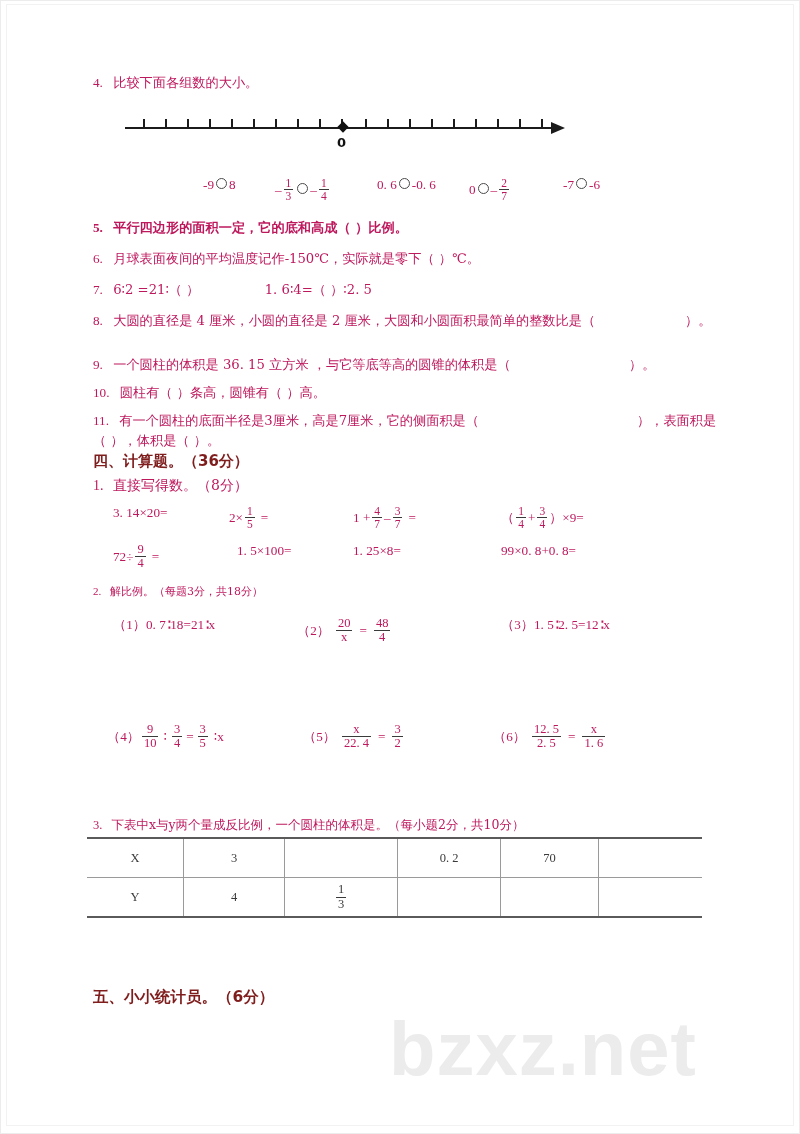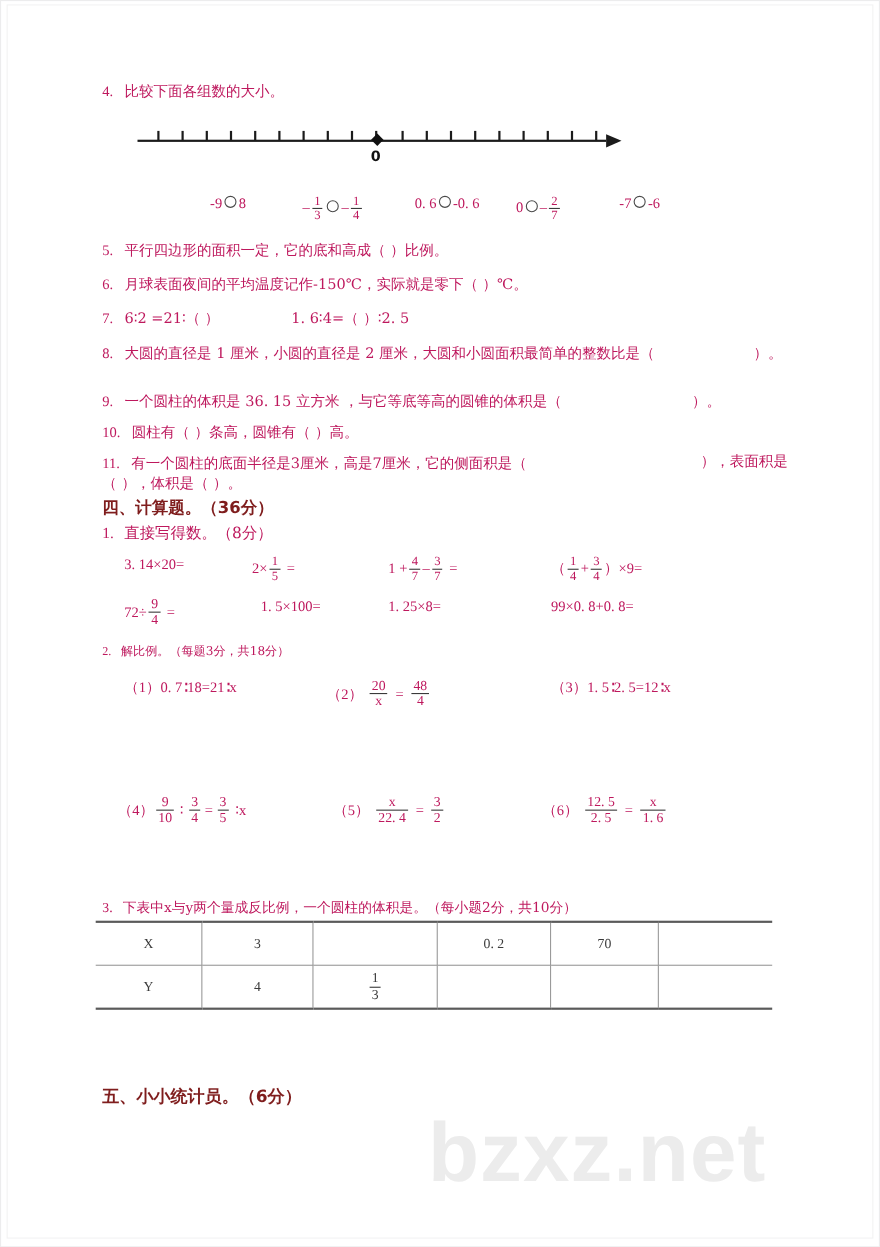--- a/index.html
+++ b/index.html
@@ -186,59 +186,59 @@
         <div class="tick" style="left:262px;"></div>
         <div class="tick" style="left:284px;"></div>
         <div class="tick" style="left:306px;"></div>
         <div class="tick" style="left:328px;"></div>
         <div class="tick" style="left:350px;"></div>
         <div class="tick" style="left:372px;"></div>
         <div class="tick" style="left:394px;"></div>
         <div class="tick" style="left:416px;"></div>
       </div>
 
-      <div class="line" style="left:184px; top:172px;">
+      <div class="line" style="left:196px; top:172px;">
         <span>-9</span><span class="circ"></span><span>8</span>
       </div>
 
       <div class="line" style="left:268px; top:172px;">
         <span>–</span><span class="frac"><span class="n">1</span><span class="d">3</span></span><span class="circ"></span><span>–</span><span class="frac"><span class="n">1</span><span class="d">4</span></span>
       </div>
 
       <div class="line" style="left:370px; top:172px;">
         <span>0. 6</span><span class="circ"></span><span>-0. 6</span>
       </div>
 
       <div class="line" style="left:462px; top:172px;">
         <span>0</span><span class="circ"></span><span>–</span><span class="frac"><span class="n">2</span><span class="d">7</span></span>
       </div>
 
       <div class="line" style="left:556px; top:172px;">
         <span>-7</span><span class="circ"></span><span>-6</span>
       </div>
 
-      <div class="line" style="left:86px; top:215px;">
+      <div class="line" style="left:86px; top:215px;font-weight:bold;">
         <span class="sp">5.</span>
         <span class="sp cjk" style="margin-left:7px;">平行四边形的面积一定，它的底和高成（       ）比例。</span>
       </div>
 
       <div class="line" style="left:86px; top:246px;">
         <span class="sp">6.</span>
         <span class="sp cjk" style="margin-left:7px;">月球表面夜间的平均温度记作-150℃，实际就是零下（     ）℃。</span>
       </div>
 
       <div class="line" style="left:86px; top:277px;">
         <span class="sp">7.</span>
         <span class="sp cjk" style="margin-left:7px;">6∶2 =21∶（     ）</span>
         <span class="sp cjk" style="margin-left:62px;">1. 6∶4=（     ）∶2. 5</span>
       </div>
 
       <div class="line" style="left:86px; top:308px;">
         <span class="sp">8.</span>
-        <span class="sp cjk" style="margin-left:7px;">大圆的直径是 1 厘米，小圆的直径是 2 厘米，大圆和小圆面积最简单的整数比是（</span>
+        <span class="sp cjk" style="margin-left:7px;">大圆的直径是 4 厘米，小圆的直径是 2 厘米，大圆和小圆面积最简单的整数比是（</span>
       </div>
       <div class="line" style="left:678px; top:308px;">）。</div>
 
       <div class="line" style="left:86px; top:352px;">
         <span class="sp">9.</span>
         <span class="sp cjk" style="margin-left:7px;">一个圆柱的体积是 36. 15 立方米 ，与它等底等高的圆锥的体积是（</span>
       </div>
       <div class="line" style="left:622px; top:352px;">）。</div>
 
       <div class="line" style="left:86px; top:380px;">

